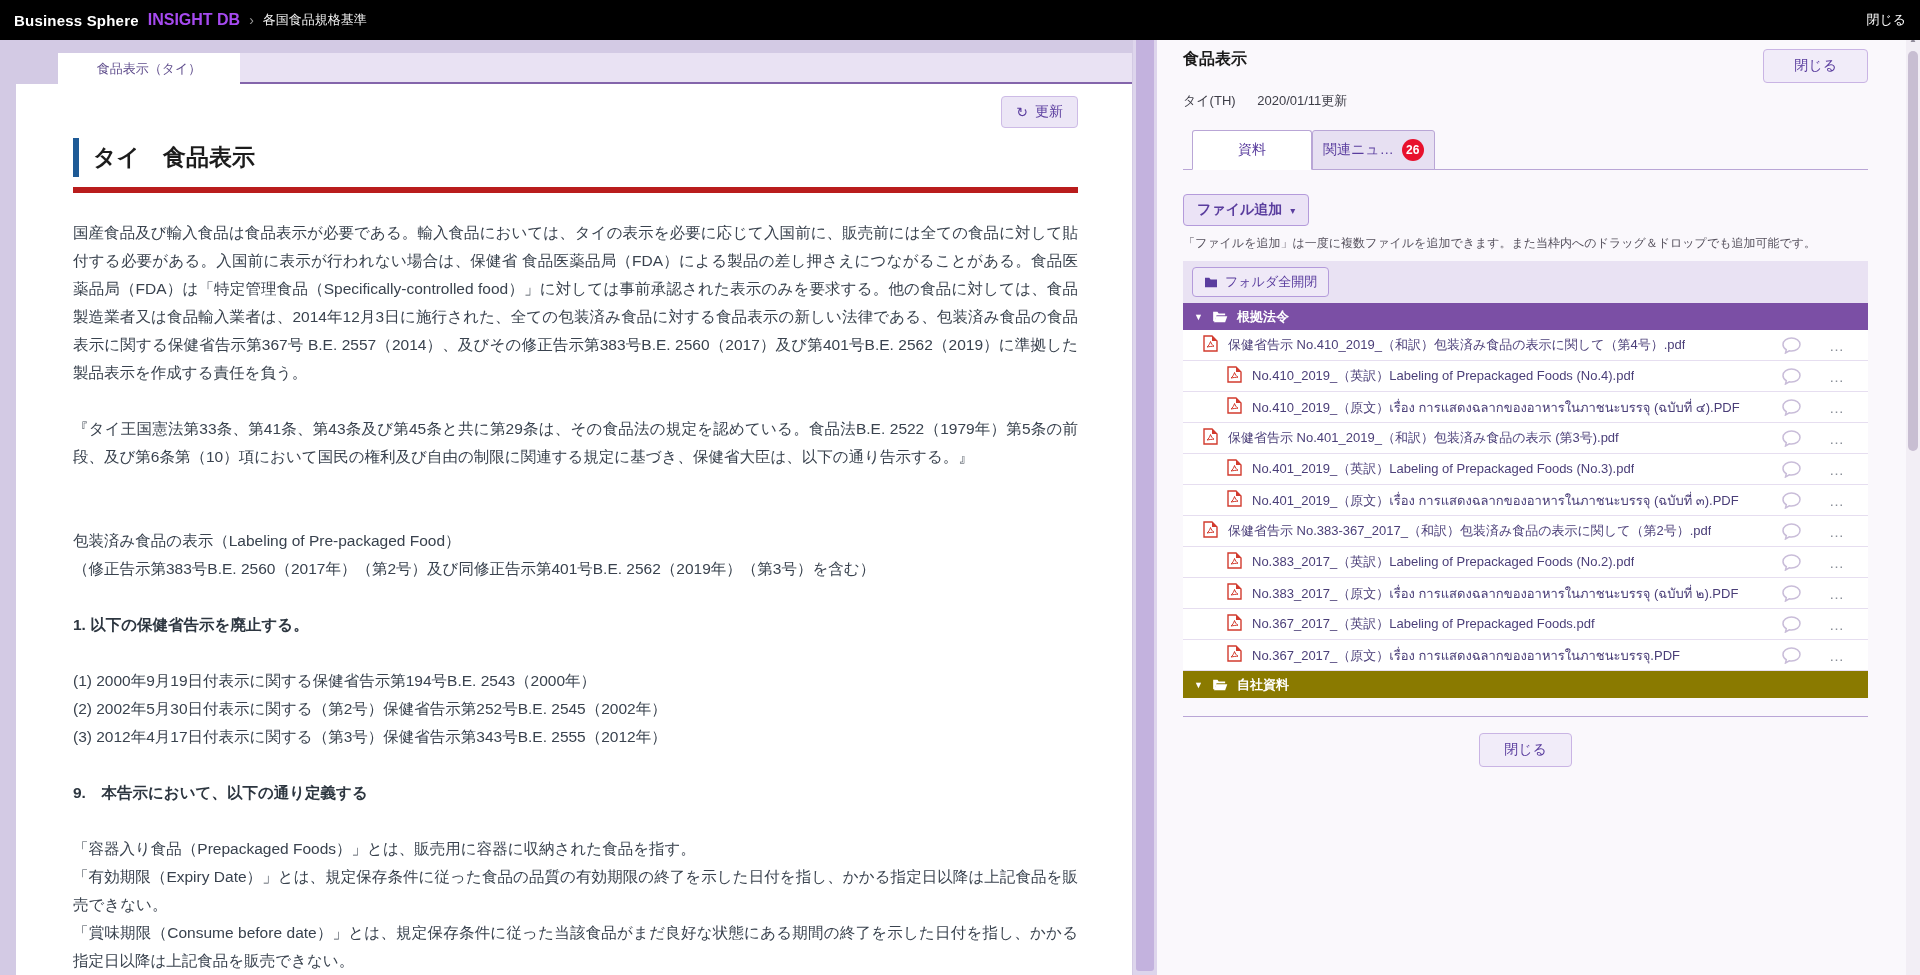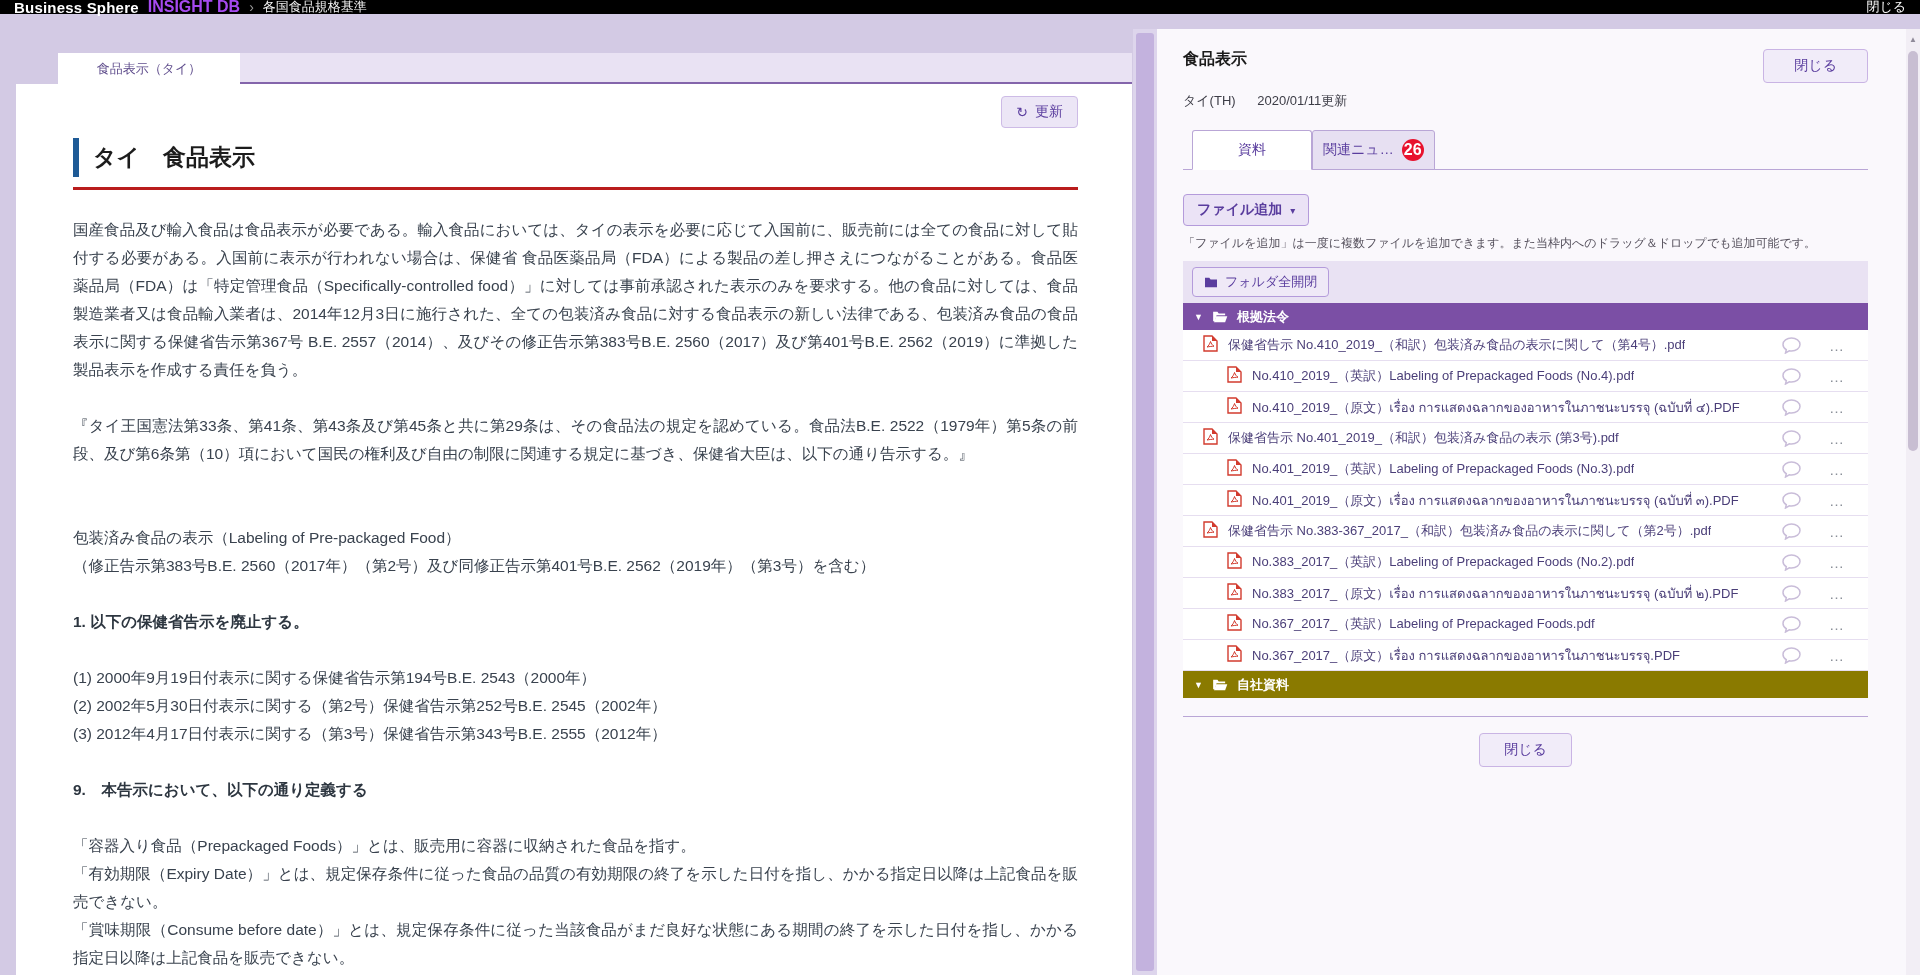--- a/index.html
+++ b/index.html
@@ -7,21 +7,21 @@
   body {
     position:relative;
     font-family:"Liberation Sans","DejaVu Sans",sans-serif;
     background:#d3cae4;
     color:#39424e;
   }
   button { font-family:inherit; cursor:pointer; }
 
   
   .topbar{
-    position:absolute; top:0; left:0; right:0; height:14px;
+    position:absolute; top:0; left:0; right:0; height:40px;
     background:#000; display:flex; align-items:center; padding:0 14px; gap:9px; z-index:5;
   }
   .brand{ color:#fff; font-size:15px; font-weight:bold; letter-spacing:.2px; }
   .brand-accent{ color:#a64af0; font-weight:bold; }
   .crumb-sep{ color:#9a9a9a; font-size:14px; }
   .crumb{ color:#f2f2f2; font-size:13px; }
   .topbar-close{ margin-left:auto; background:none; border:none; color:#fff; font-size:13px; }
 
   
   .doc-card{ position:absolute; left:16px; top:53px; width:1116px; bottom:0; background:#fff; }
@@ -32,21 +32,21 @@
     display:flex; align-items:center; justify-content:center;
   }
   .tab-filler{ flex:1; background:#e9e2f3; border-bottom:2px solid #8465ab; }
   .doc-body{ position:absolute; top:31px; left:0; right:0; bottom:0; padding:10px 54px 0 57px; overflow:hidden; }
   .update-row{ display:flex; justify-content:flex-end; margin:2px 0 10px; }
   .update-btn{
     display:inline-flex; align-items:center; gap:7px;
     background:#ece6f6; border:1px solid #cdbbe6; border-radius:4px;
     color:#5a3d9e; font-size:14px; padding:6px 14px;
   }
-  .title-wrap{ border-bottom:3px solid #b91c1c; padding-bottom:10px; margin-bottom:26px; }
+  .title-wrap{ border-bottom:6px solid #b91c1c; padding-bottom:10px; margin-bottom:26px; }
   .doc-title{
     border-left:6px solid #1e5a96; padding:4px 0 4px 14px;
     font-size:23px; font-weight:bold; color:#1c1c1c;
   }
   .doc-blocks{ font-size:15.5px; line-height:28px; color:#39424e; text-align:justify; }
   .b-paragraph{ margin-top:28px; }
   .b-lines{ margin-top:28px; }
   .b-lines.gap-2{ margin-top:56px; }
   .b-heading{ margin-top:28px; font-weight:bold; color:#2d3640; }
   .doc-blocks > :first-child{ margin-top:0; }
@@ -73,21 +73,21 @@
   .dtab{
     height:40px; display:flex; align-items:center; justify-content:center;
     font-size:14px; color:#5a3d9e; border:1px solid #b9a6d6; border-bottom:none;
     border-radius:3px 3px 0 0; padding:0 10px; min-width:120px; margin-bottom:-1px;
   }
   .dtab.active{ background:#fff; border-bottom:1px solid #fff; }
   .dtab.inactive{ background:#e7e0f2; border-bottom:1px solid #b9a6d6; }
   .badge{
     display:inline-flex; align-items:center; justify-content:center;
     width:22px; height:22px; border-radius:50%; background:#e8112d;
-    color:#fff; font-size:16px; font-weight:bold; margin-left:8px;
+    color:#fff; font-size:12px; font-weight:bold; margin-left:8px;
   }
   .file-add-btn{
     margin-top:24px; display:inline-flex; align-items:center; gap:8px;
     background:#ebe3f6; border:1px solid #b49bdb; border-radius:4px;
     color:#5a3d9e; font-size:14px; font-weight:bold; padding:6px 13px;
   }
   .caret{ font-size:10px; }
   .help{ margin-top:9px; font-size:12px; color:#55505c; }
   .files-box{ margin-top:9px; }
   .files-toolbar{ background:#e9e2f3; padding:6px 9px; }

